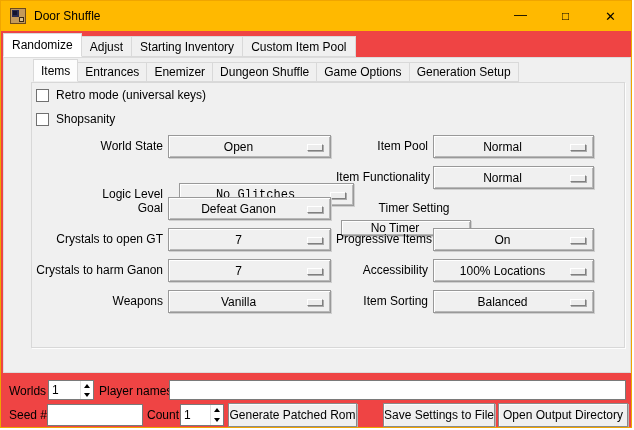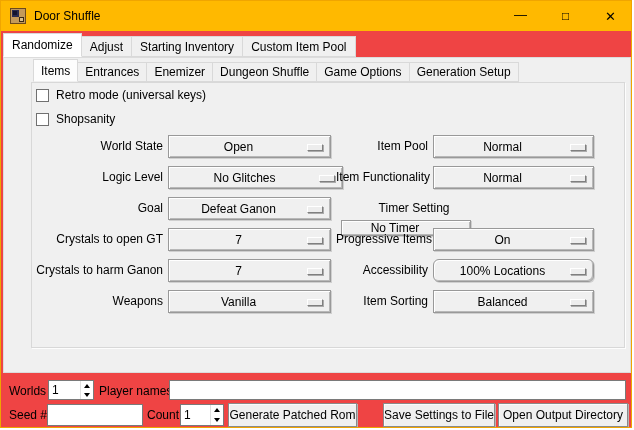--- a/index.html
+++ b/index.html
@@ -157,23 +157,23 @@
     <span class="cb-label">Shopsanity</span>
   </div>
 
   <div class="opt-row" style="left:30px; top:134px;">
     <span class="opt-label" style="width:132px;">World State</span>
     <div class="menubutton" style="width:163px;">
       <span>Open</span>
       <span class="mb-indicator"></span>
     </div>
   </div>
-  <div class="opt-row" style="left:30px; top:165px;">
+  <div class="opt-row" style="left:30px; top:182px;gap:11px;">
     <span class="opt-label" style="width:132px;">Logic Level</span>
-    <div class="menubutton" style="width:175px;">
+    <div class="menubutton" style="width:175px;font-family:Liberation Mono, monospace;">
       <span>No Glitches</span>
       <span class="mb-indicator"></span>
     </div>
   </div>
   <div class="opt-row" style="left:30px; top:196px;">
     <span class="opt-label" style="width:132px;">Goal</span>
     <div class="menubutton" style="width:163px;">
       <span>Defeat Ganon</span>
       <span class="mb-indicator"></span>
     </div>
@@ -223,21 +223,21 @@
   </div>
   <div class="opt-row" style="left:335px; top:227px;">
     <span class="opt-label" style="width:92px;">Progressive Items</span>
     <div class="menubutton" style="width:161px;">
       <span>On</span>
       <span class="mb-indicator"></span>
     </div>
   </div>
   <div class="opt-row" style="left:335px; top:258px;">
     <span class="opt-label" style="width:92px;">Accessibility</span>
-    <div class="menubutton" style="width:161px;border-radius:6px;">
+    <div class="menubutton" style="width:161px;">
       <span>100% Locations</span>
       <span class="mb-indicator"></span>
     </div>
   </div>
   <div class="opt-row" style="left:335px; top:289px;">
     <span class="opt-label" style="width:92px;">Item Sorting</span>
     <div class="menubutton" style="width:161px;">
       <span>Balanced</span>
       <span class="mb-indicator"></span>
     </div>

